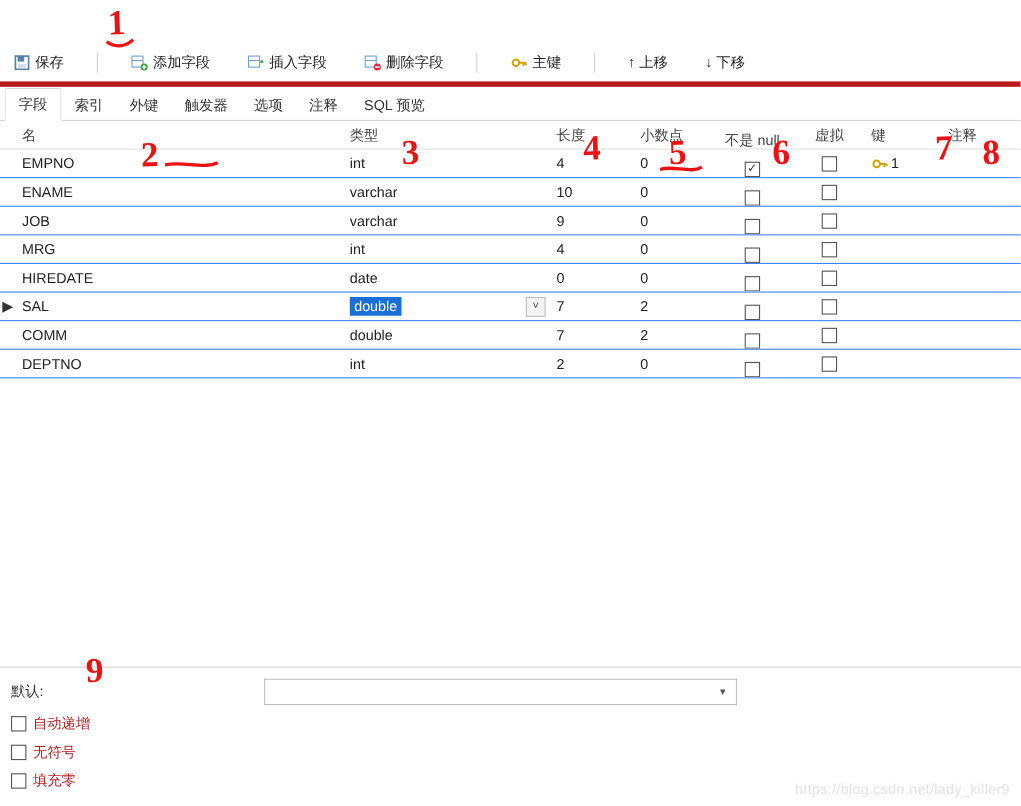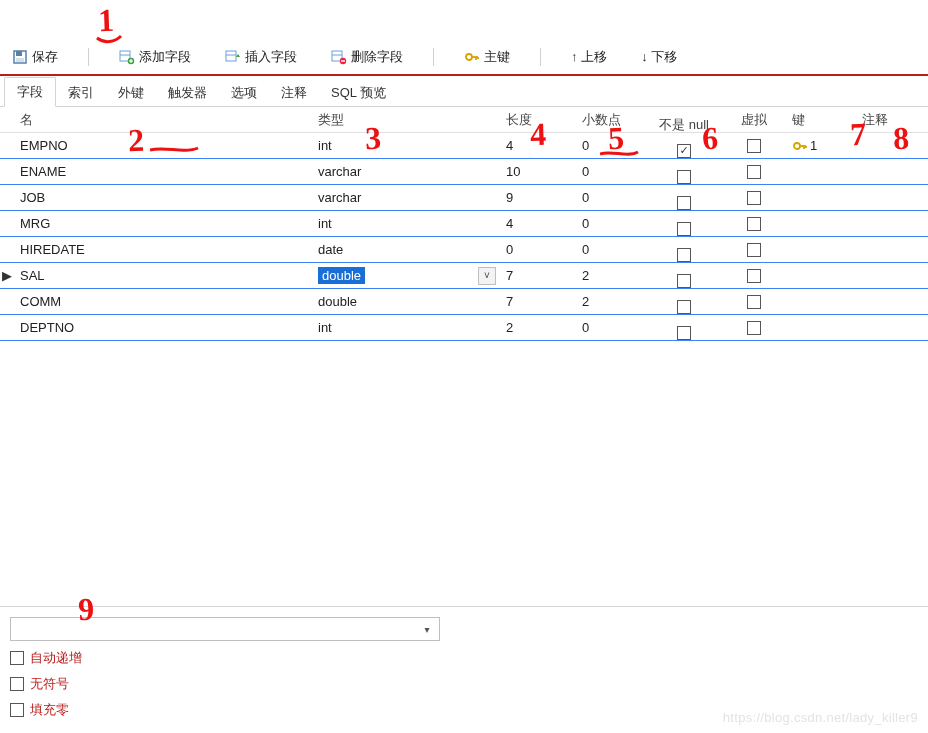--- a/index.html
+++ b/index.html
@@ -15,21 +15,21 @@
     position: relative;
   }
 
   
   .toolbar {
     display: flex;
     align-items: center;
     gap: 22px;
     padding: 4px 6px 6px 6px;
     margin-top: 42px;
-    border-bottom: 2px solid #b91c1c;
+    border-bottom: 5px solid #b91c1c;
   }
   .tbtn {
     display: flex; align-items: center; gap: 4px;
     padding: 2px 6px;
     cursor: pointer;
     border-radius: 2px;
   }
   .tsep {
     width: 1px; height: 18px; background: #d0d0d0; margin: 0 2px;
   }
@@ -386,20 +386,21 @@
           <span class="chk"></span>
         </div>
         <div class="cell c-key key-cell"></div>
         <div class="cell c-comm"></div>
       </div>
     </div>
 </div>
 
 <div class="bottom-panel">
   <div class="form-row">
+    <div class="form-label">默认:</div>
     <div class="combo">
       <span></span>
       <span class="combo-arrow">▾</span>
     </div>
   </div>
   <div class="chk-row">
     <span class="chk"></span>
     <span>自动递增</span>
   </div>
   <div class="chk-row">

